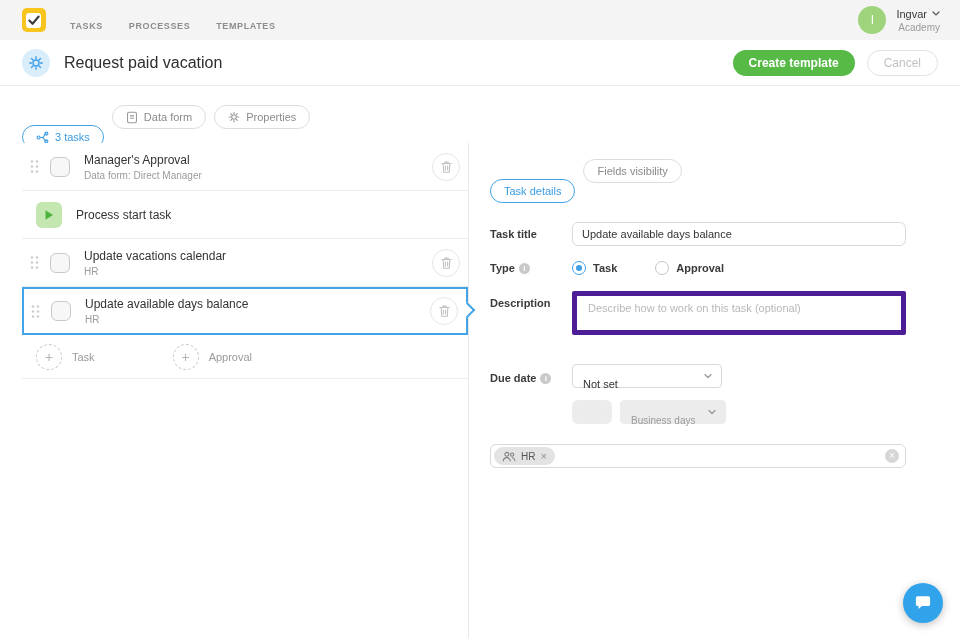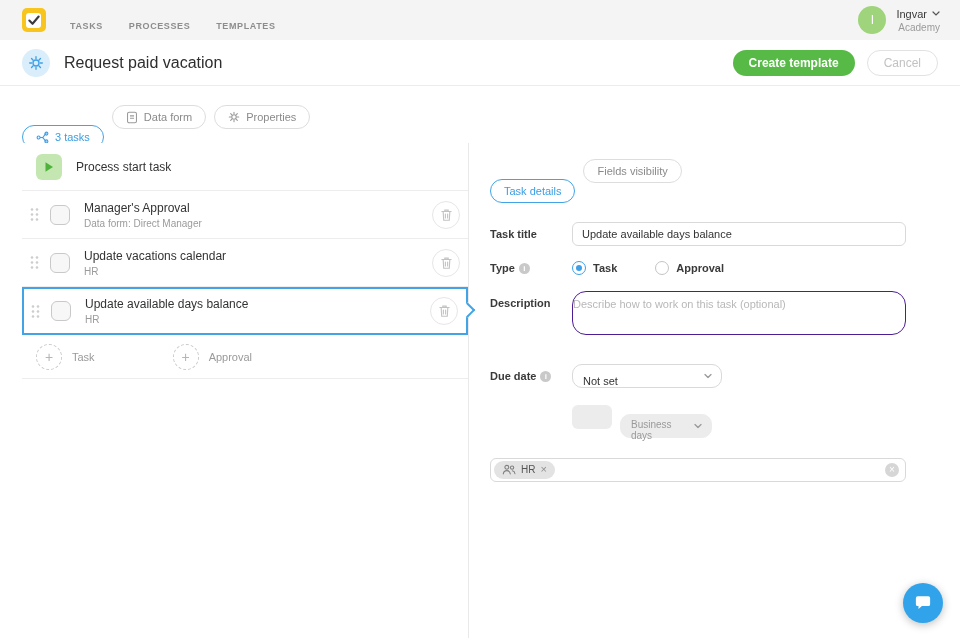--- a/index.html
+++ b/index.html
@@ -61,34 +61,34 @@
 
   
   .details { position:absolute; left:490px; top:16px; width:416px; }
   .details-tabs { display:flex; gap:8px; margin-bottom:19px; }
   .form-row { display:flex; margin-bottom:15px; }
   .form-row.center { align-items:center; }
   .form-label { width:82px; flex-shrink:0; font-size:11px; font-weight:bold; color:#3a3a3a; line-height:14px; }
   .form-control { flex:1; min-width:0; }
   .info { display:inline-block; width:11px; height:11px; border-radius:50%; background:#c9c9c9; color:#fff; font-size:8px; font-weight:bold; text-align:center; line-height:11px; margin-left:4px; vertical-align:1px; font-style:normal; cursor:default; }
   .text-input { width:100%; height:24px; border:1px solid #d9d9d9; border-radius:6px; padding:0 9px; font-size:11px; color:#333; font-family:inherit; outline:none; background:#fff; }
-  .textarea { width:100%; height:44px; border:1px solid #4c1d95; border-radius:14px; padding:6px 0; font-size:11px; color:#333; font-family:inherit; resize:none; outline:none; }
+  .textarea { width:100%; height:44px; border:5px solid #4c1d95; border-radius:2px; padding:6px 11px; font-size:11px; color:#333; font-family:inherit; resize:none; outline:none; }
   .text-input::placeholder, .textarea::placeholder { color:#b8b8b8; }
   .radio-group { display:flex; align-items:center; }
   .radio-opt { display:flex; align-items:center; gap:7px; cursor:pointer; }
   .radio-opt + .radio-opt { margin-left:38px; }
   .radio { width:14px; height:14px; border-radius:50%; border:1px solid #c4c4c4; background:#fff; position:relative; flex-shrink:0; }
   .radio.checked { border-color:#3f9fe6; }
   .radio.checked::after { content:''; position:absolute; inset:3px; border-radius:50%; background:#3f9fe6; }
   .radio-label { font-size:11px; font-weight:bold; color:#3a3a3a; }
-  .select { position:relative; height:24px; border:1px solid #d9d9d9; border-radius:10px; background:#fff; display:inline-flex; align-items:center; padding:9px 26px 0 10px; font-size:11px; color:#333; cursor:pointer; }
+  .select { position:relative; height:24px; border:1px solid #d9d9d9; border-radius:4px; background:#fff; display:inline-flex; align-items:center; padding:16px 26px 0 10px; font-size:11px; color:#333; cursor:pointer; }
   .select .chev { position:absolute; right:9px; top:50%; transform:translateY(-50%); }
   .select.disabled { background:#ececec; border-color:#ececec; color:#9a9a9a; }
   .due-select { width:150px; }
-  .unit-select { width:92px; font-size:10px;margin-top:17px; }
+  .unit-select { width:106px; font-size:10px; }
   .small-input { width:40px; height:24px; background:#ececec; border:none; border-radius:6px; margin-right:8px; outline:none; }
   .due-sub { display:flex; align-items:center; margin-top:-7px; margin-bottom:20px; }
   .assign-field { position:relative; min-height:24px; border:1px solid #d9d9d9; border-radius:6px; display:flex; align-items:center; padding:2px 26px 2px 3px; background:#fff; cursor:text; }
   .chip { display:inline-flex; align-items:center; gap:5px; background:#e3e3e3; border-radius:10px; height:18px; padding:0 8px; font-size:10px; color:#555; }
   .chip-x { color:#8f8f8f; font-size:11px; cursor:pointer; line-height:1; }
   .clear-btn { position:absolute; right:6px; top:50%; transform:translateY(-50%); width:14px; height:14px; border-radius:50%; background:#d6d6d6; color:#fff; font-size:10px; line-height:14px; text-align:center; cursor:pointer; }
 
   
   .chat-btn { position:absolute; right:17px; bottom:15px; width:40px; height:40px; border-radius:50%; background:#31a3ea; display:flex; align-items:center; justify-content:center; box-shadow:0 2px 8px rgba(0,0,0,.25); z-index:5; }
 </style>
@@ -160,29 +160,20 @@
       <path d="M12 2.5v3M12 18.5v3M2.5 12h3M18.5 12h3M5.3 5.3l2.1 2.1M16.6 16.6l2.1 2.1M18.7 5.3l-2.1 2.1M7.4 16.6l-2.1 2.1"></path>
     </svg>
     <span>Properties</span>
   </div>
 </div>
 
 <div class="content">
   <div class="v-divider"></div>
 
   <div class="task-list">
-
-    <div class="row start-row">
-      <div class="play-box">
-        <svg width="10" height="12" viewBox="0 0 10 12">
-            <path d="M1.5 1.2v9.6L9 6z" fill="#4fb23c"></path>
-          </svg>
-      </div>
-      <span class="start-label">Process start task</span>
-    </div>
 
     <div class="row task-row">
       <span class="drag">
         <svg width="9" height="15" viewBox="0 0 9 15" fill="#cdcdcd">
             <circle cx="2" cy="2.5" r="1.3"></circle>
             <circle cx="7" cy="2.5" r="1.3"></circle>
             <circle cx="2" cy="7.5" r="1.3"></circle>
             <circle cx="7" cy="7.5" r="1.3"></circle>
             <circle cx="2" cy="12.5" r="1.3"></circle>
             <circle cx="7" cy="12.5" r="1.3"></circle>
@@ -194,20 +185,29 @@
         <div class="row-sub">Data form: Direct Manager</div>
       </div>
       <button class="trash-btn">
         <svg width="13" height="14" viewBox="0 0 14 15" fill="none" stroke="#c2c2c2" stroke-width="1.2" stroke-linecap="round">
             <path d="M2 3.8h10"></path>
             <path d="M5.2 3.8V2.2h3.6v1.6"></path>
             <path d="M3.4 3.8l.6 9.4h6l.6-9.4"></path>
             <path d="M5.8 6.4v4.4M8.2 6.4v4.4"></path>
           </svg>
       </button>
+    </div>
+
+    <div class="row start-row">
+      <div class="play-box">
+        <svg width="10" height="12" viewBox="0 0 10 12">
+            <path d="M1.5 1.2v9.6L9 6z" fill="#4fb23c"></path>
+          </svg>
+      </div>
+      <span class="start-label">Process start task</span>
     </div>
 
     <div class="row task-row">
       <span class="drag">
         <svg width="9" height="15" viewBox="0 0 9 15" fill="#cdcdcd">
             <circle cx="2" cy="2.5" r="1.3"></circle>
             <circle cx="7" cy="2.5" r="1.3"></circle>
             <circle cx="2" cy="7.5" r="1.3"></circle>
             <circle cx="7" cy="7.5" r="1.3"></circle>
             <circle cx="2" cy="12.5" r="1.3"></circle>

